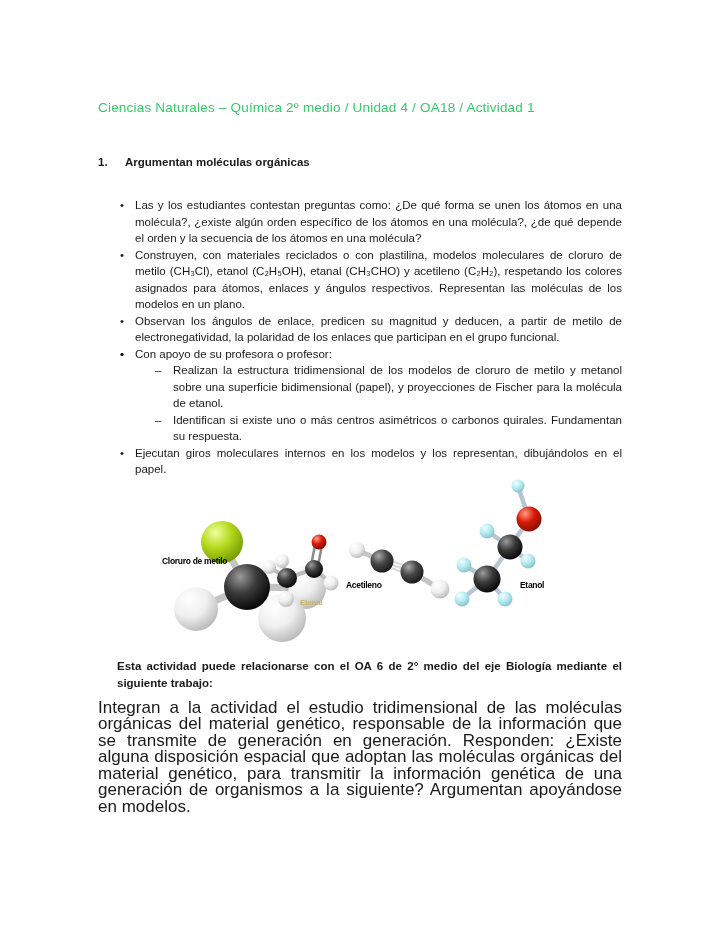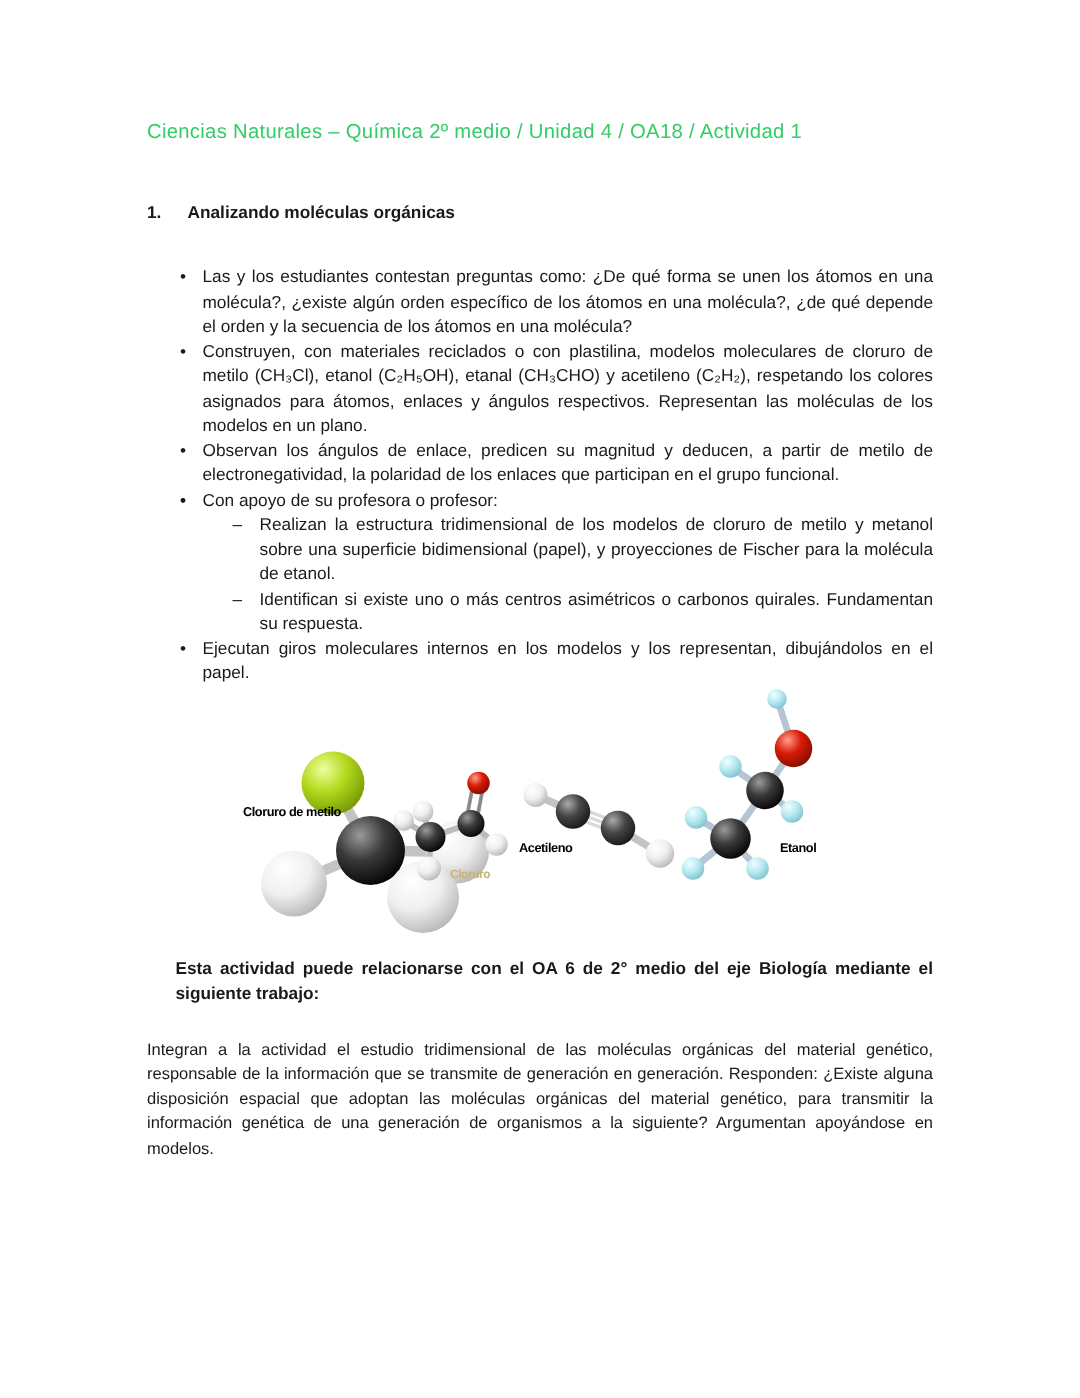--- a/index.html
+++ b/index.html
@@ -6,21 +6,21 @@
   html,body { background:#ffffff; }
   .page {
     position:relative;
     width:720px; height:932px;
     margin:0 auto;
     background:#ffffff;
     font-family:"Liberation Sans","DejaVu Sans",sans-serif;
     color:#1a1a1a;
     overflow:hidden;
   }
-  .content { padding:80px 98px 0 98px; }
+  .content { padding:100px 98px 0 98px; }
 
   .doc-header {
     color:#33cc66;
     font-size:13.5px;
     letter-spacing:0.2px;
     white-space:nowrap;
   }
 
   .activity-heading {
     margin-top:41px;
@@ -77,38 +77,38 @@
   .note-bold {
     margin-top:30px;
     padding-left:19px;
     font-size:11.5px;
     font-weight:bold;
     line-height:17px;
     text-align:justify;
     max-width:524px;
   }
   .note-para {
-    margin-top:20px;
-    font-size:11px;
+    margin-top:8px;
+    font-size:17px;
     line-height:16.5px;
     text-align:justify;
     max-width:524px;
   }
 </style>
 </head>
 <body>
 
 <div class="page">
   <div class="content">
 
     <div class="doc-header">Ciencias Naturales – Química 2º medio / Unidad 4 / OA18 / Actividad 1</div>
 
     <div class="activity-heading">
       <span class="num">1.</span>
-      <span>Analizando moléculas orgánicas</span>
+      <span>Argumentan moléculas orgánicas</span>
     </div>
 
     <ul class="bullet-list">
       <li>
         <span class="marker">•</span>
         <span>Las y los estudiantes contestan preguntas como: ¿De qué forma se unen los átomos en una molécula?, ¿existe algún orden específico de los átomos en una molécula?, ¿de qué depende el orden y la secuencia de los átomos en una molécula?</span>
       </li>
       <li>
         <span class="marker">•</span>
         <span>Construyen, con materiales reciclados o con plastilina, modelos moleculares de cloruro de metilo (CH₃Cl), etanol (C₂H₅OH), etanal (CH₃CHO) y acetileno (C₂H₂), respetando los colores asignados para átomos, enlaces y ángulos respectivos. Representan las moléculas de los modelos en un plano.</span>
@@ -229,21 +229,21 @@
           <circle cx="360" cy="71" r="12.5" fill="url(#gBlack)"></circle>
           <circle cx="378" cy="85" r="7.5" fill="url(#gCyan)"></circle>
           <circle cx="314" cy="89" r="7.5" fill="url(#gCyan)"></circle>
           <circle cx="337" cy="103" r="13.5" fill="url(#gBlack)"></circle>
           <circle cx="312" cy="123" r="7.5" fill="url(#gCyan)"></circle>
           <circle cx="355" cy="123" r="7.5" fill="url(#gCyan)"></circle>
         </g>
       </svg>
 
       <span class="mol-label lbl-cloruro">Cloruro de metilo</span>
-      <span class="mol-label lbl-etanal">Cloruro</span>
+      <span class="mol-label lbl-etanal">Etanal</span>
       <span class="mol-label lbl-acetileno">Acetileno</span>
       <span class="mol-label lbl-etanol">Etanol</span>
     </div>
 
     <div class="note-bold">Esta actividad puede relacionarse con el OA 6 de 2° medio del eje Biología mediante el siguiente trabajo:</div>
 
     <div class="note-para">Integran a la actividad el estudio tridimensional de las moléculas orgánicas del material genético, responsable de la información que se transmite de generación en generación. Responden: ¿Existe alguna disposición espacial que adoptan las moléculas orgánicas del material genético, para transmitir la información genética de una generación de organismos a la siguiente? Argumentan apoyándose en modelos.</div>
 
   </div>
 </div>

